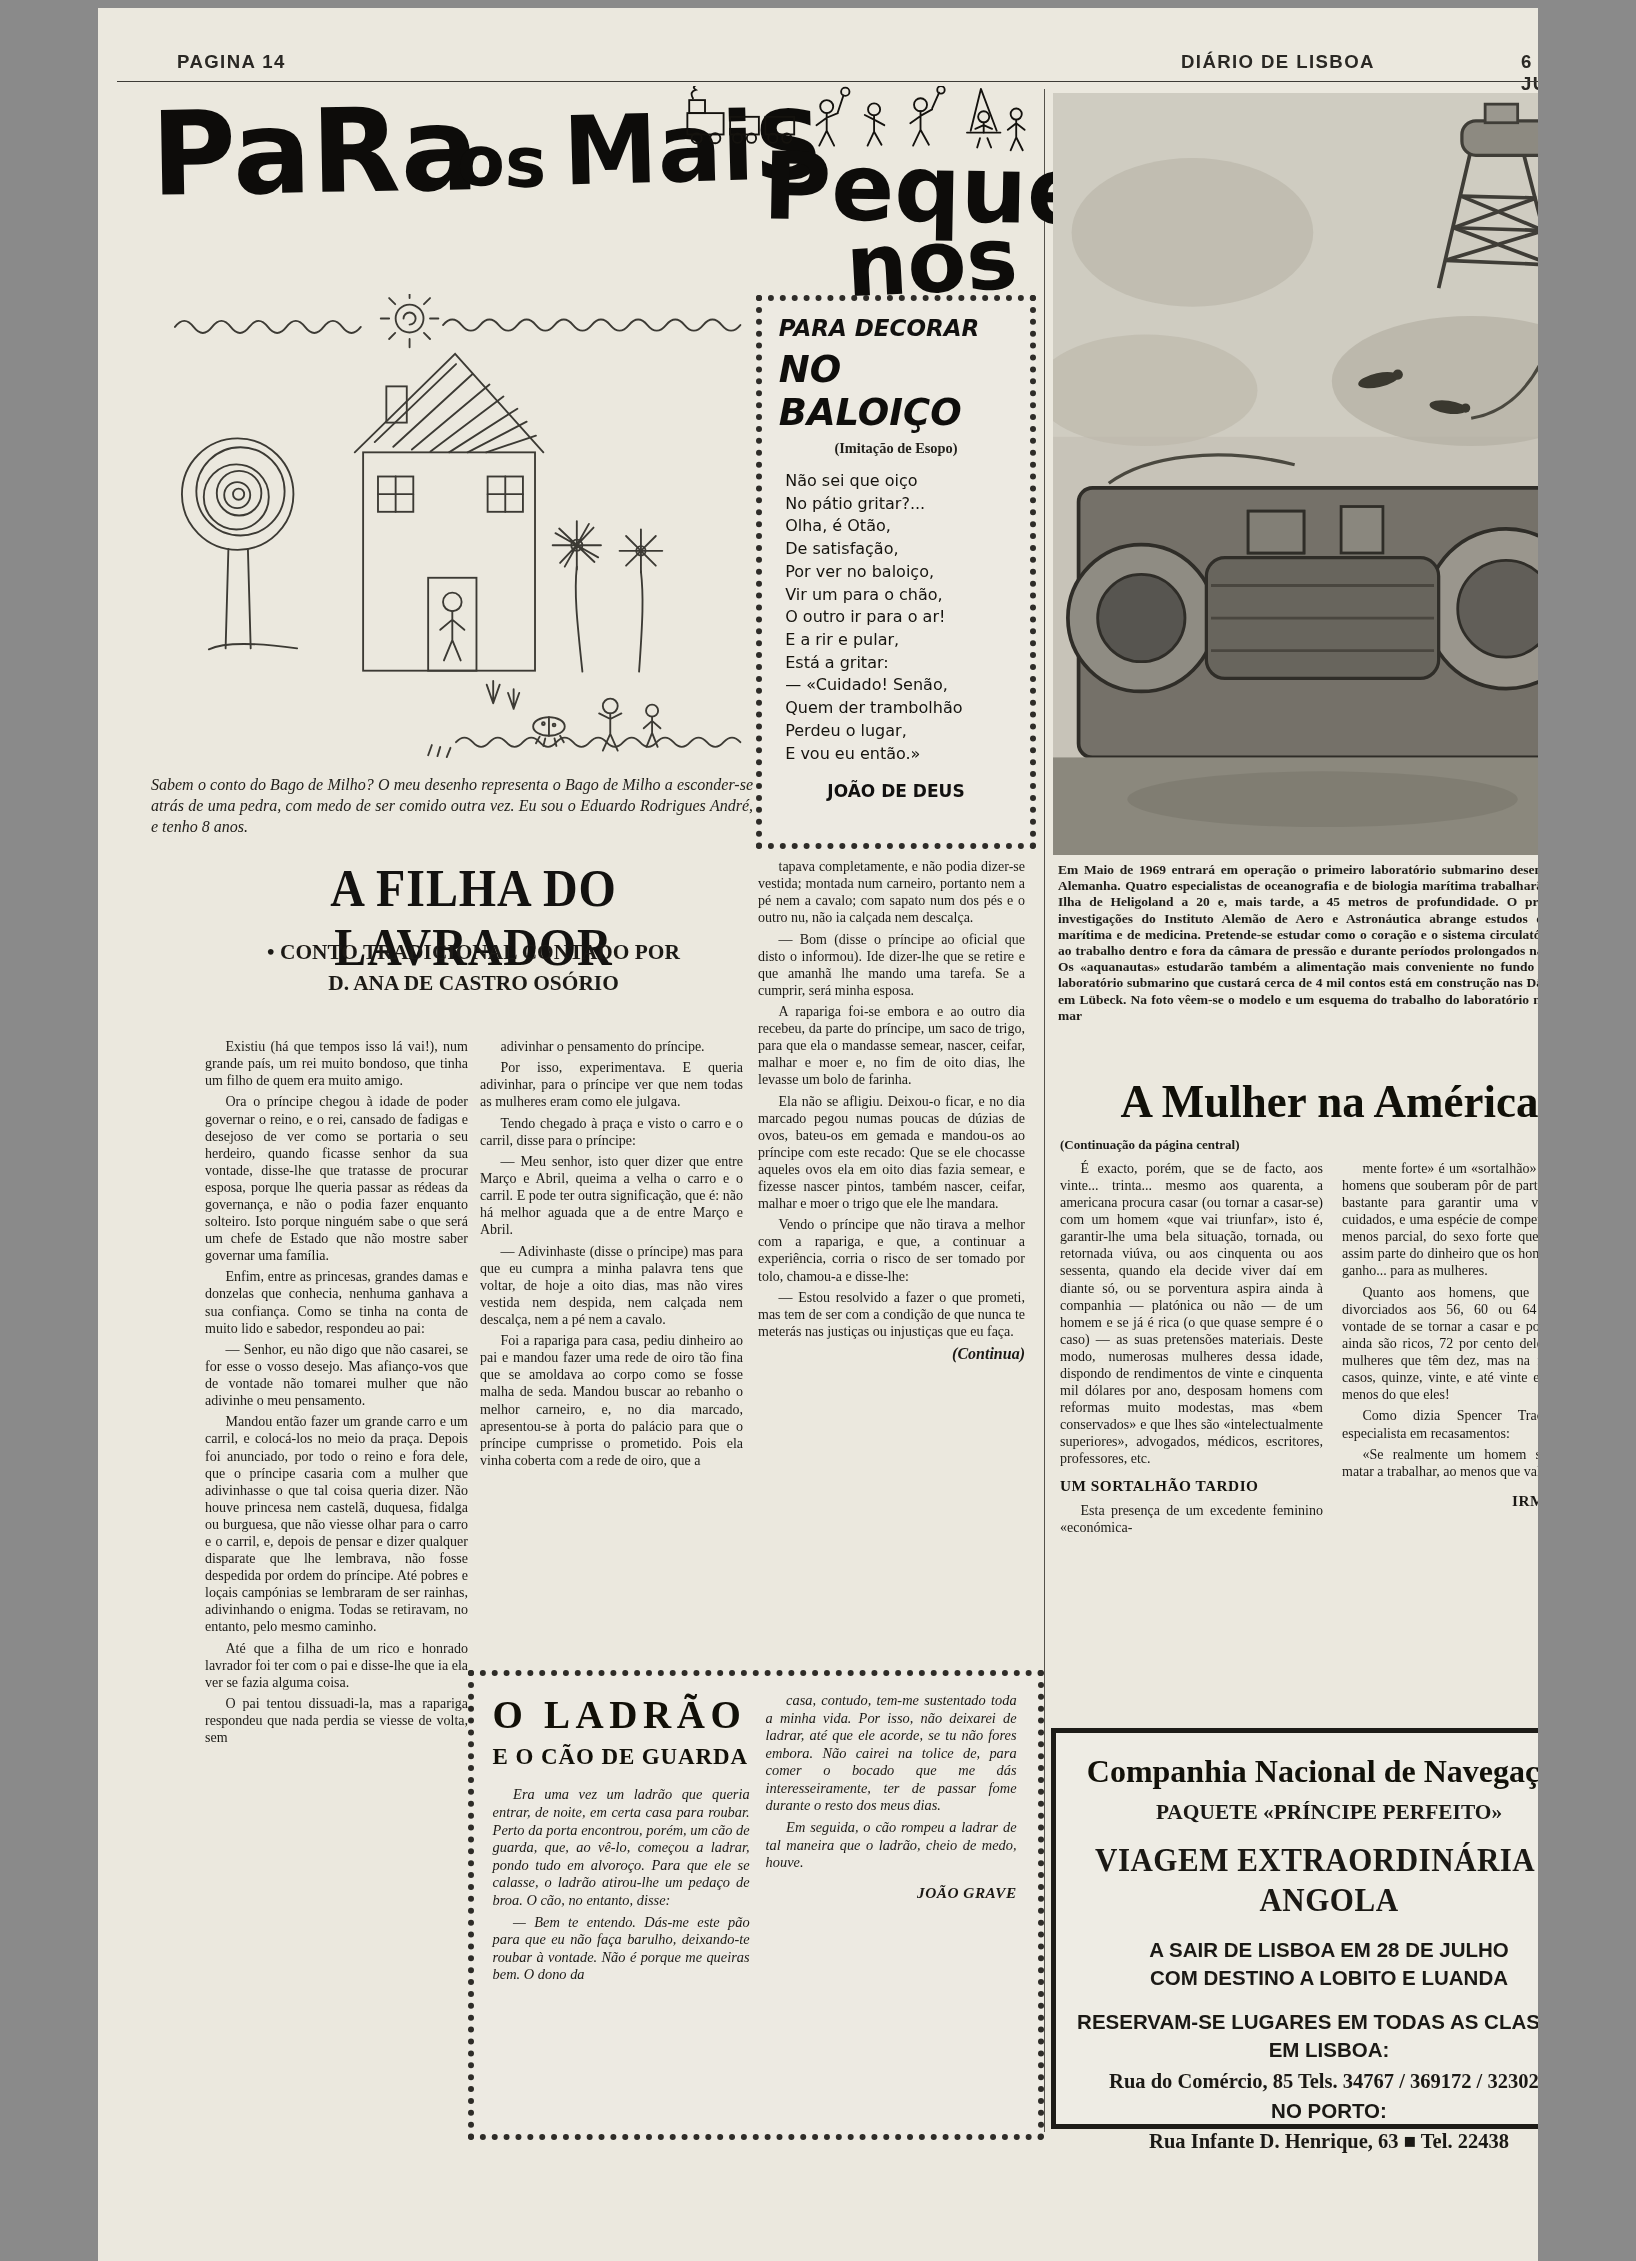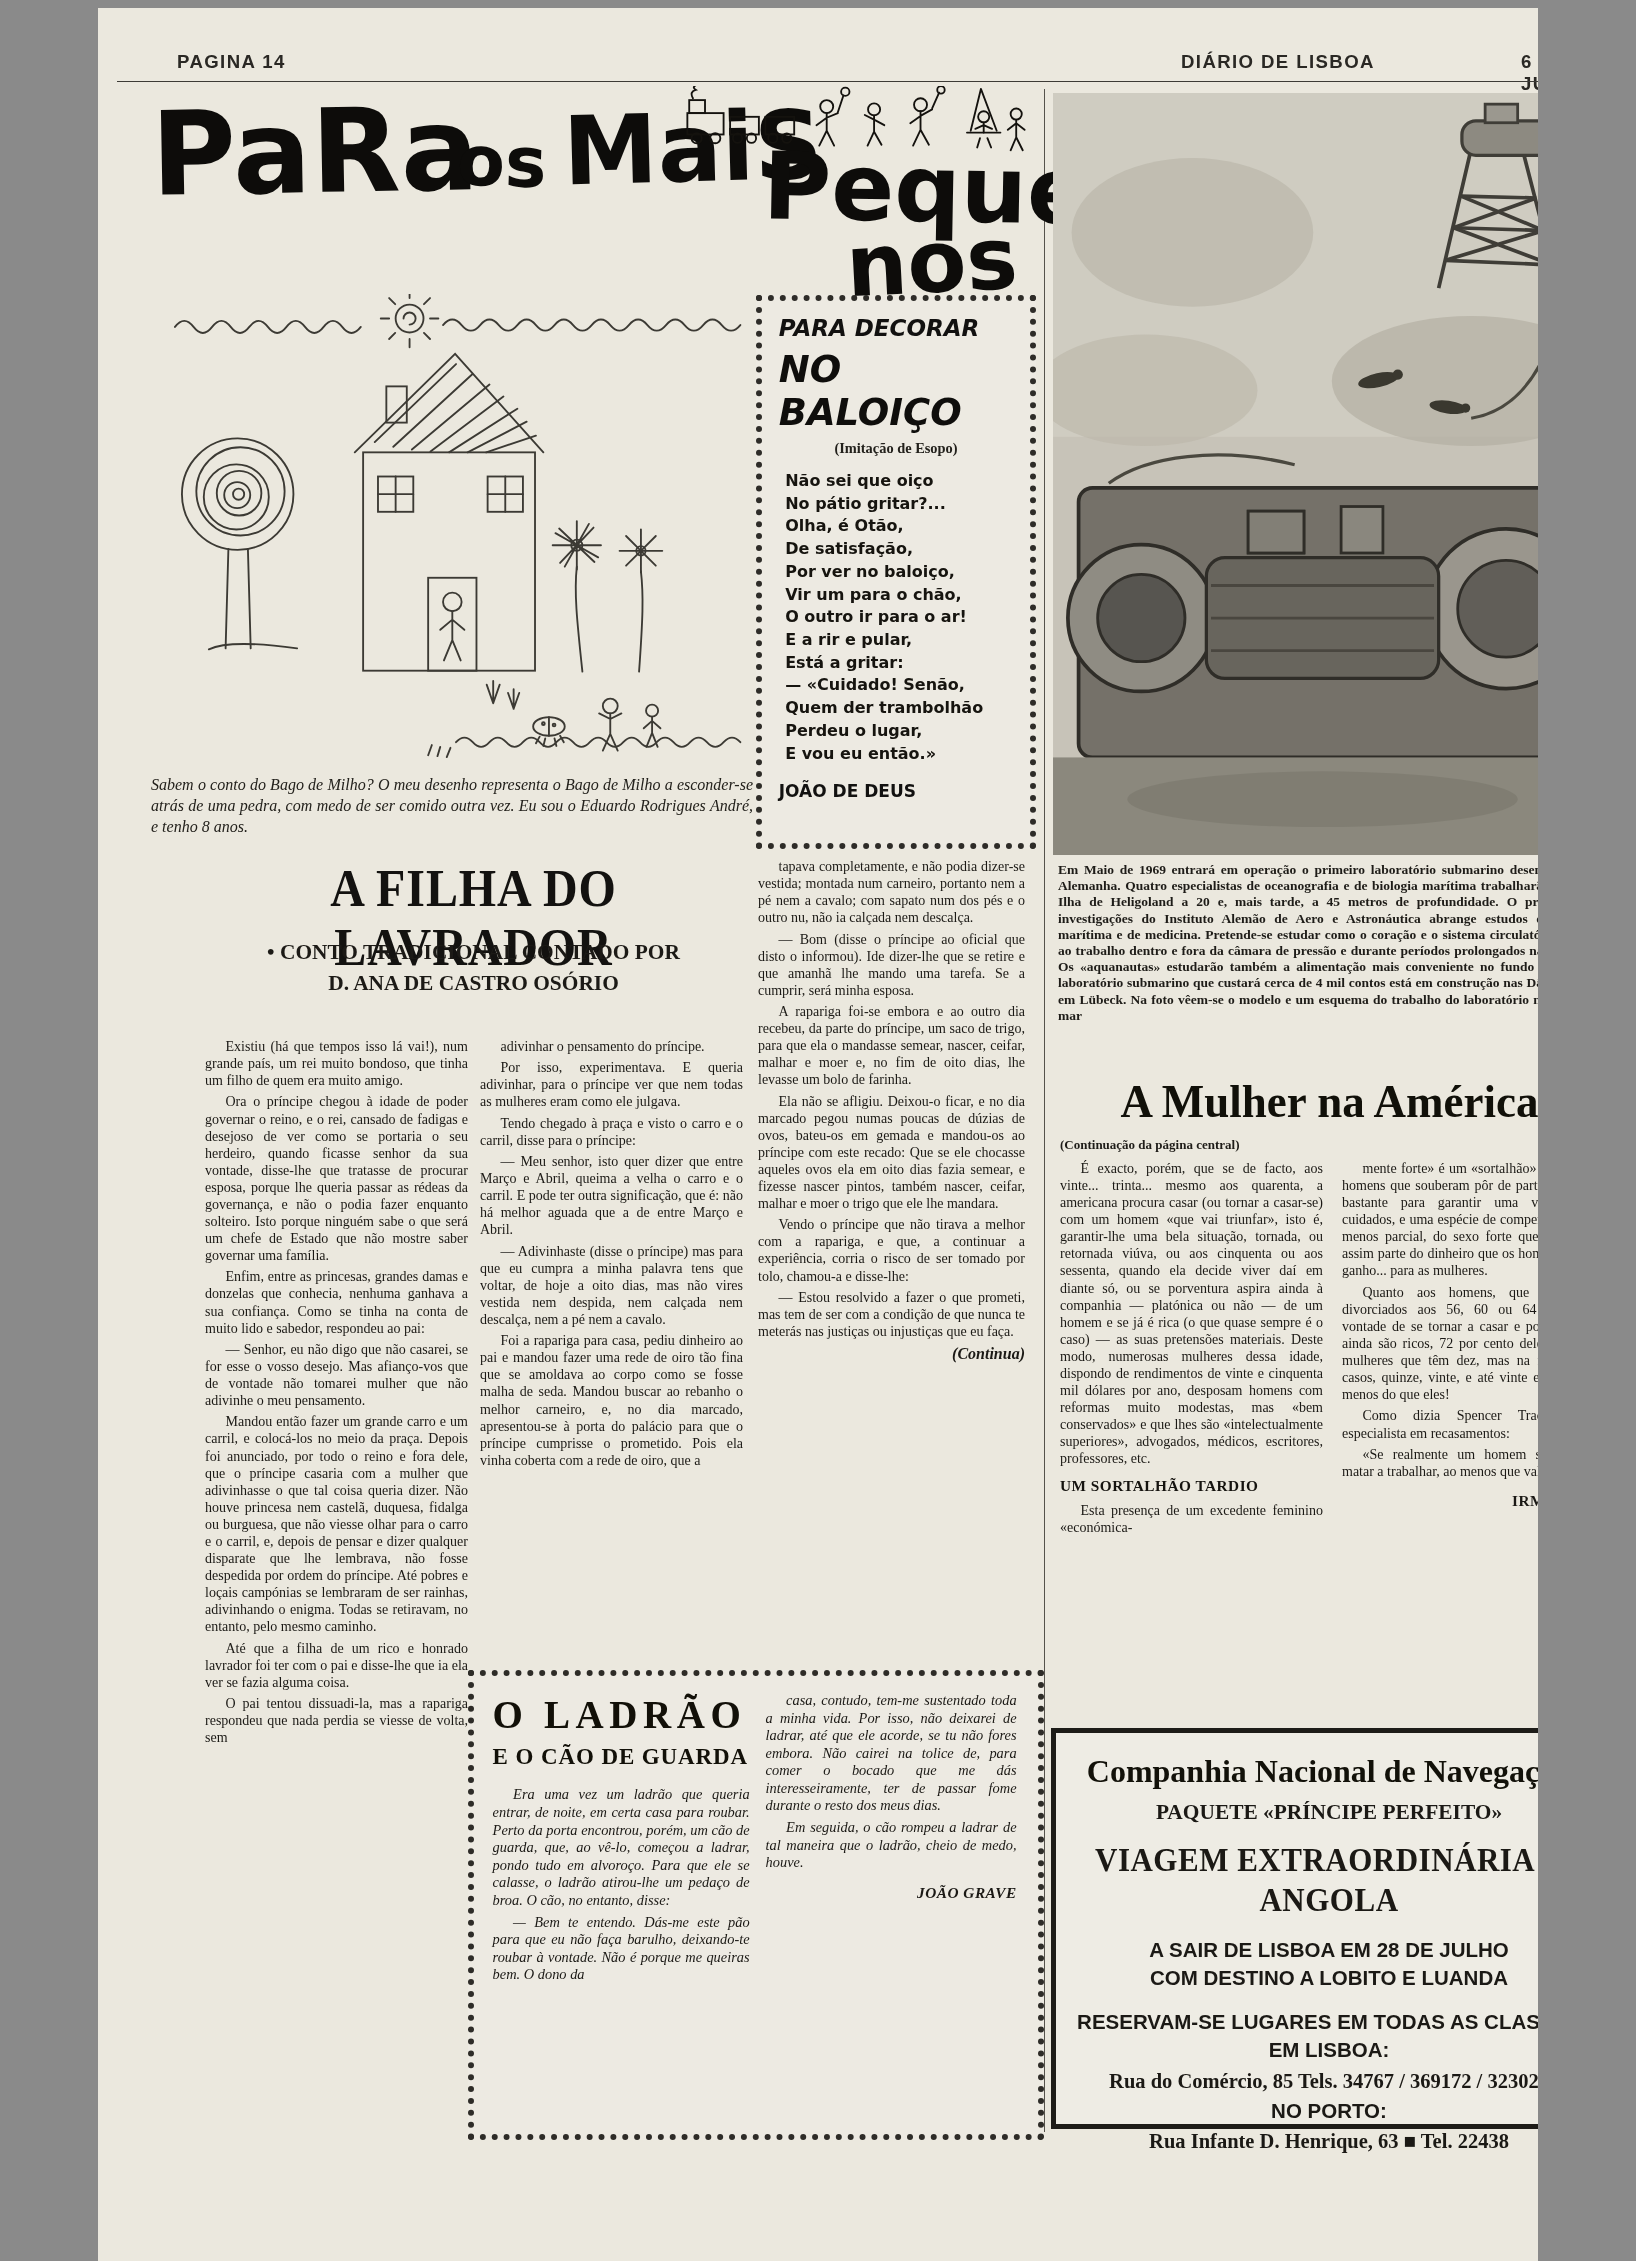--- a/index.html
+++ b/index.html
@@ -24,22 +24,22 @@
   .subtitle-1{font-weight:bold;font-size:21.4px;text-align:center;color:#1c1a16;}
 
   .body-col p{font-size:14px;line-height:1.22;text-align:justify;text-indent:20.5px;margin:0 0 4.2px;}
   .body-col.italic p{font-style:italic;font-size:14.4px;}
   .continua{font-style:italic;font-weight:bold;text-align:right;font-size:16px;margin-top:4.6px;}
 
   .loop-box{border:6px dotted #2e2c28;box-sizing:border-box;background:rgba(255,255,255,0.12);}
   .poem-kicker{font-family:"DejaVu Sans",sans-serif;font-weight:bold;font-style:italic;font-size:23px;color:#121110;}
   .poem-title{font-family:"DejaVu Sans",sans-serif;font-weight:bold;font-style:italic;font-size:37px;color:#0f0e0c;}
   .poem-sub{font-weight:bold;font-size:14.4px;text-align:center;color:#23211c;}
-  .poem-lines p{font-family:"DejaVu Sans",sans-serif;font-weight:bold;font-size:16px;line-height:1.42;margin:0;text-indent:0;color:#16140f;}
-  .poem-author{font-family:"DejaVu Sans",sans-serif;font-weight:bold;font-size:17px;text-align:left;color:#121110;}
+  .poem-lines p{font-family:"DejaVu Sans",sans-serif;font-weight:normal;font-size:16px;line-height:1.42;margin:0;text-indent:0;color:#16140f;}
+  .poem-author{font-family:"DejaVu Sans",sans-serif;font-weight:bold;font-size:17px;text-align:center;color:#121110;}
 
   .photo-caption{font-weight:bold;font-size:13.5px;line-height:1.2;text-align:justify;color:#1e1c18;}
 
   .headline-2{font-weight:bold;font-size:45px;text-align:center;color:#111009;transform:scaleY(1.05);transform-origin:top;}
   .cont-note{font-weight:bold;font-size:13px;color:#1e1c18;}
   .subhead{font-weight:bold;font-size:15.3px;letter-spacing:0.5px;margin:9.3px 0 7.4px;color:#15130f;}
   .author-sig{font-weight:bold;font-size:15.3px;text-align:right;margin-top:12px;letter-spacing:0.5px;}
 
   .ladrao-t1{font-weight:bold;font-size:39px;letter-spacing:5.6px;color:#121008;white-space:nowrap;}
   .ladrao-t2{font-weight:bold;font-size:23px;letter-spacing:0.9px;color:#121008;white-space:nowrap;margin-top:7.4px;}

